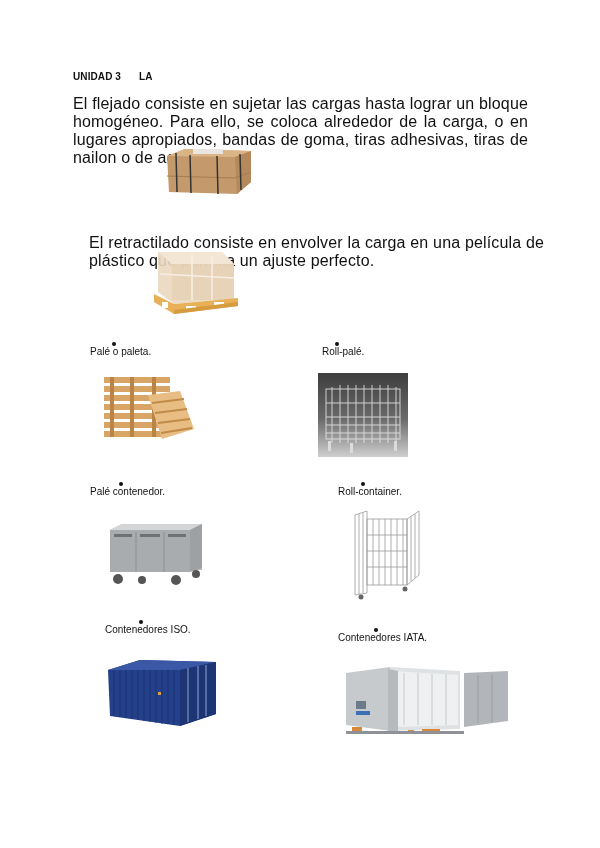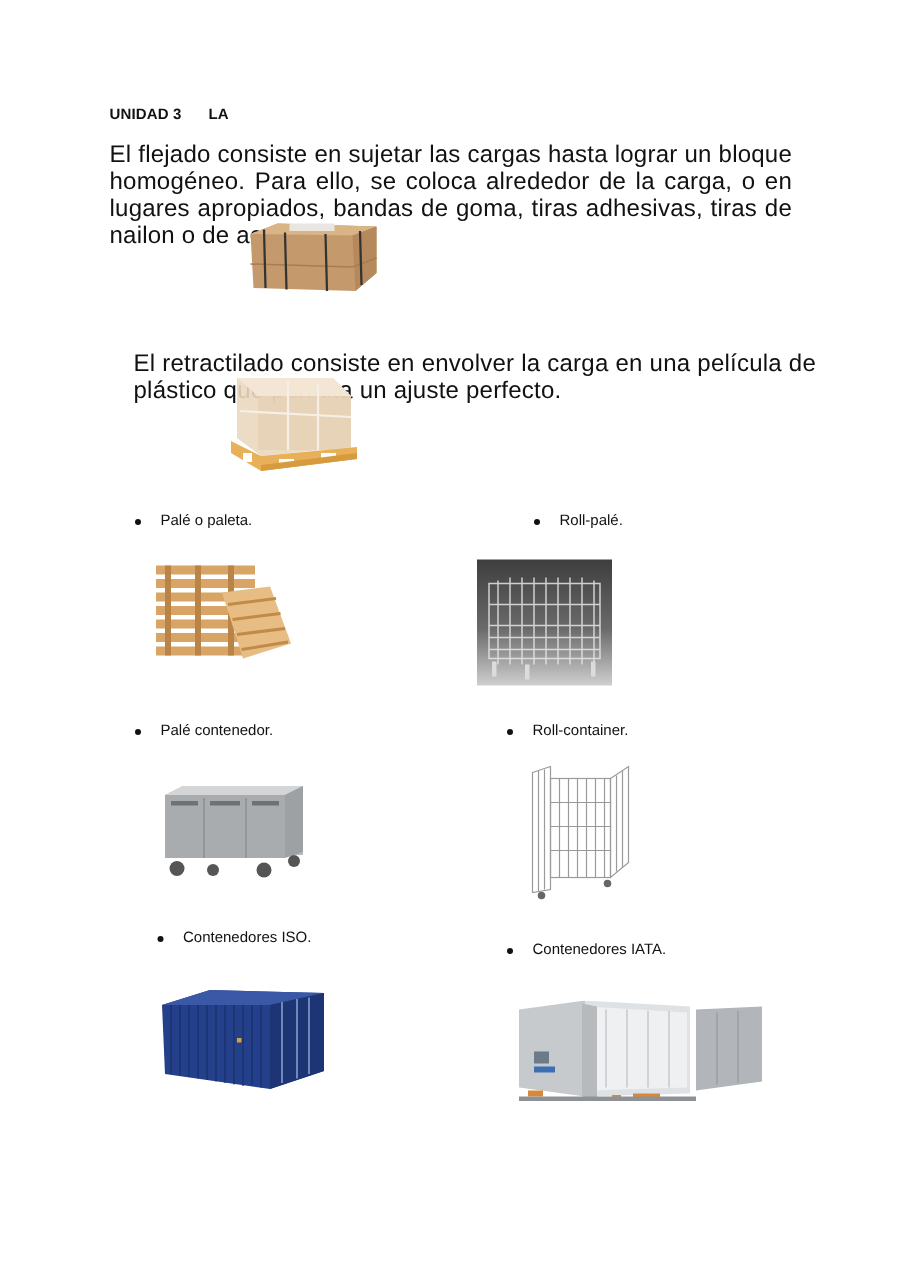--- a/index.html
+++ b/index.html
@@ -3,21 +3,21 @@
 <meta charset="utf-8">
 <style>
   html, body { margin: 0; padding: 0; background: #ffffff; }
   body { width: 600px; height: 848px; position: relative; overflow: hidden;
          font-family: "Liberation Sans", sans-serif; color: #111; }
   .page { position: absolute; left: 0; top: 0; width: 600px; height: 648px; background: #fff; }
   .abs { position: absolute; }
   .title { left: 73px; top: 71px; font-size: 10px; font-weight: bold; letter-spacing: 0.1px; }
   .title .gap { display: inline-block; width: 18px; }
   .para { left: 73px; width: 455px; font-size: 16px; line-height: 18px; text-align: justify; letter-spacing: 0.15px; }
-  .bullet { font-size: 10px; display: flex; align-items: center; }
+  .bullet { font-size: 10px; display: flex; align-items: center; flex-direction: column; }
   .bullet .dot { width: 4px; height: 4px; border-radius: 50%; background: #111; margin-right: 13px; }
   .img { position: absolute; overflow: hidden; }
   svg { display: block; }
 </style>
 </head>
 <body>
 
 <div class="page">
 
   <div class="abs title">
@@ -57,21 +57,21 @@
       <rect x="62" y="56" width="10" height="5" fill="#fff"></rect>
       <polygon points="22,64 86,56 86,60 22,68" fill="#d69a3f"></polygon>
     </svg>
   </div>
 
   <div class="abs bullet" style="left:90px; top:342px;">
     <span class="dot"></span>
     <span>Palé o paleta.</span>
   </div>
 
-  <div class="abs bullet" style="left:356px; top:342px;">
+  <div class="abs bullet" style="left:322px; top:342px;">
     <span class="dot"></span>
     <span>Roll-palé.</span>
   </div>
 
   <div class="img" style="left:100px; top:373px; width:98px; height:68px;">
     <svg width="98" height="68" viewBox="0 0 98 68">
       <g fill="#d8a566">
         <rect x="4" y="4" width="66" height="6"></rect>
         <rect x="4" y="13" width="66" height="6"></rect>
         <rect x="4" y="22" width="66" height="6"></rect>

